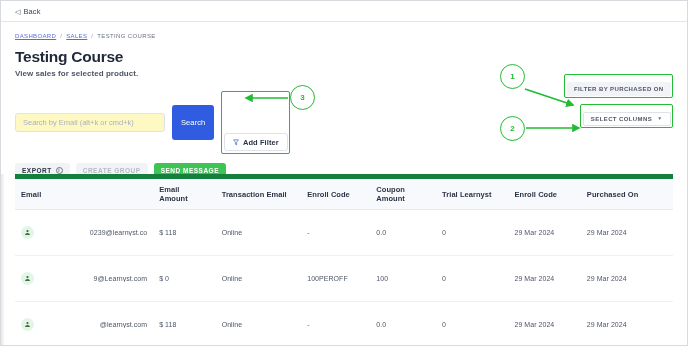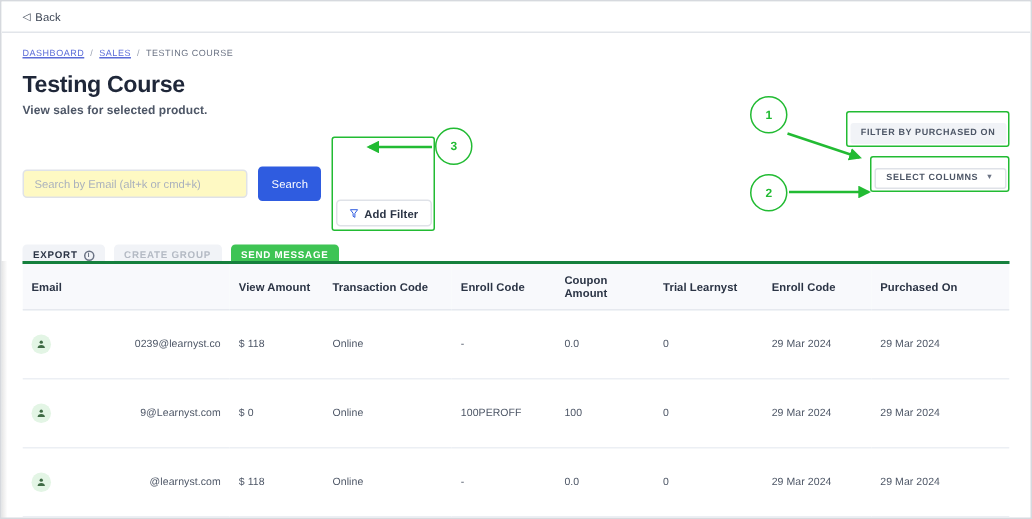--- a/index.html
+++ b/index.html
@@ -98,21 +98,21 @@
     padding: 0 7px;
     font-size: 7.5px;
     font-family: "Liberation Sans", sans-serif;
     color: #3c4554;
     background: #fef9c3;
     outline: none;
   }
   .search-input::placeholder { color: #aab1bd; }
 
   .search-button {
-    height: 23px;
+    height: 35px;
     padding: 0 9px;
     background: #2f5ce0;
     color: #fff;
     border: none;
     border-radius: 3px;
     font-size: 7.5px;
     font-family: "Liberation Sans", sans-serif;
     cursor: pointer;
     letter-spacing: .1px;
   }
@@ -275,21 +275,21 @@
   #anno-2 { left: 499px; top: 115px; }
   #anno-3 { left: 289px; top: 84px; }
 
   
   .table-wrap {
     position: absolute;
     left: 14px;
     right: 14px;
     top: 152px;
     bottom: 0;
-    border-top: 2px solid #15803d;
+    border-top: 5px solid #15803d;
     overflow: hidden;
   }
   table.sales-table {
     width: 100%;
     border-collapse: collapse;
     table-layout: fixed;
   }
   table.sales-table thead th {
     background: #f8f9fc;
     font-size: 7.5px;
@@ -423,22 +423,22 @@
             <col class="col-txn">
             <col class="col-code">
           <col class="col-camt">
             <col class="col-trial">
             <col class="col-enroll">
             <col class="col-purchased">
         </colgroup>
         <thead>
           <tr>
             <th>Email</th>
-            <th>View Amount</th>
-            <th>Transaction Code</th>
+            <th>Email Amount</th>
+            <th>Transaction Email</th>
             <th>Enroll Code</th>
             <th>Coupon Amount</th>
             <th>Trial Learnyst</th>
             <th>Enroll Code</th>
             <th>Purchased On</th>
           </tr>
         </thead>
         <tbody>
           <tr>
             <td>

